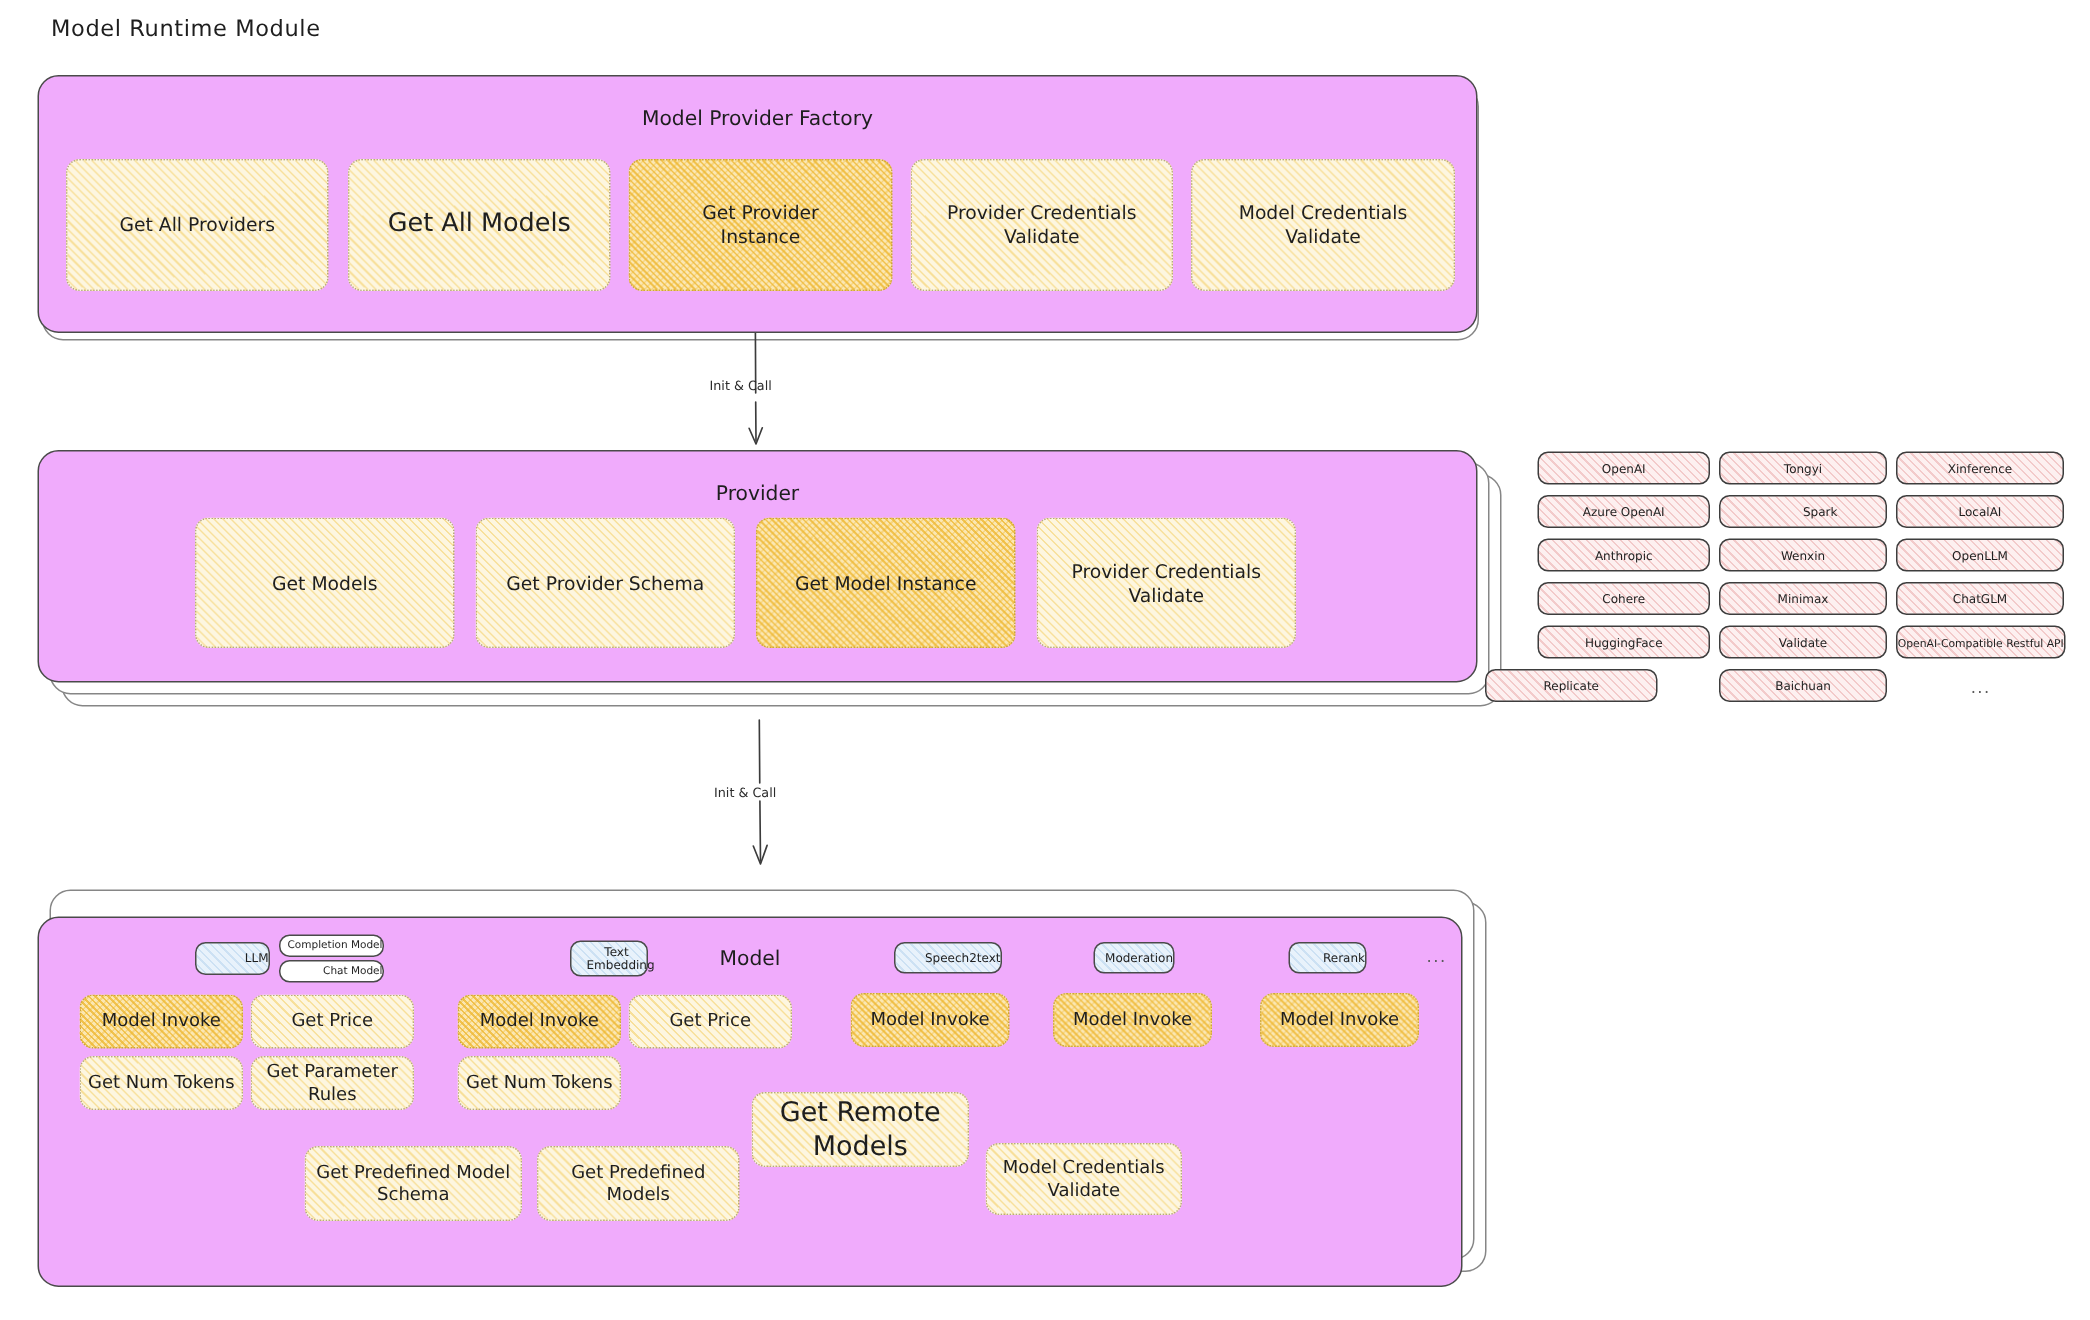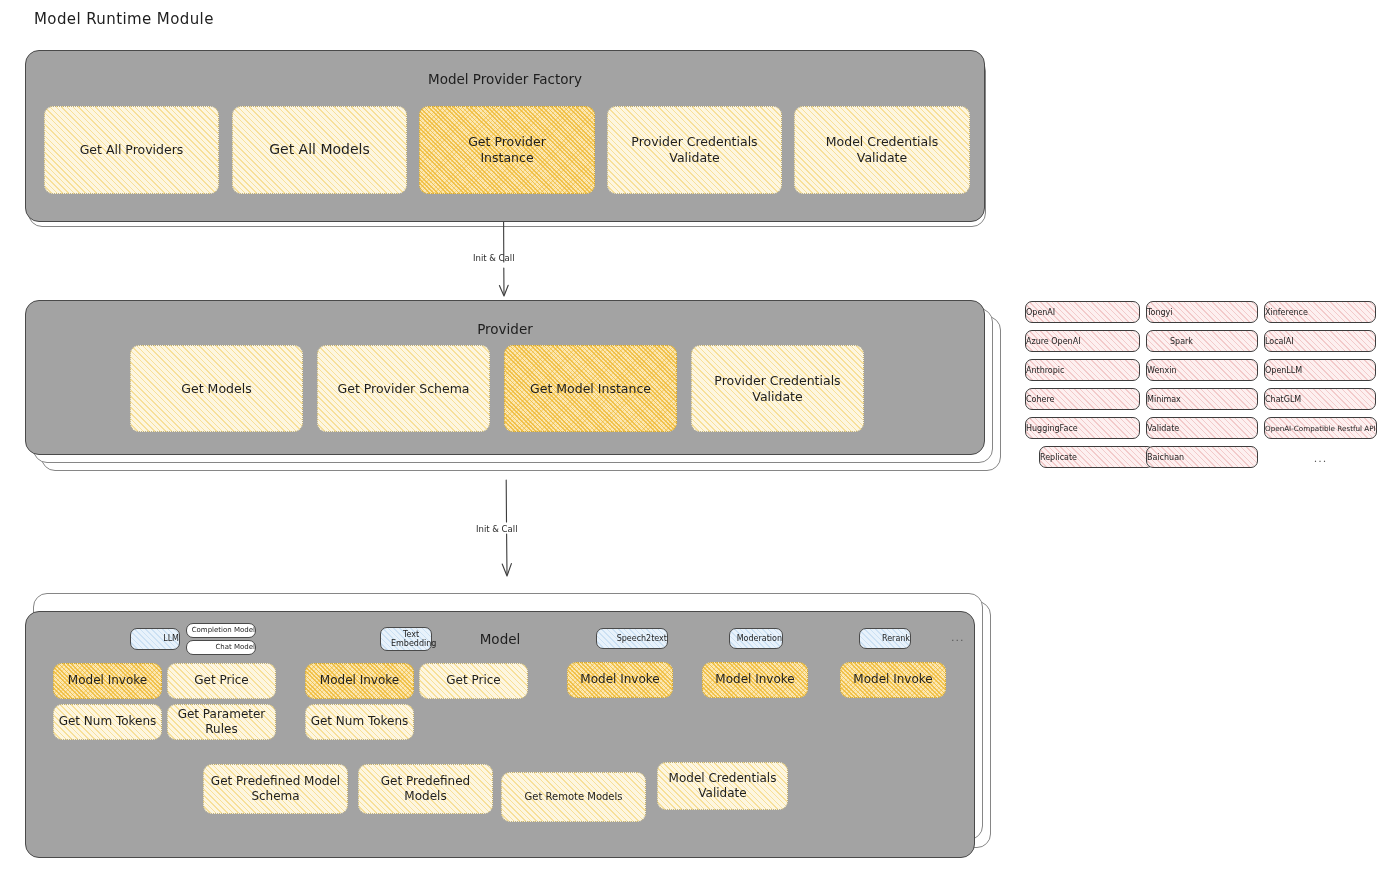--- a/index.html
+++ b/index.html
@@ -17,21 +17,21 @@
     position:absolute;left:34px;top:10px;
     font-size:15px;letter-spacing:.4px;color:#1e1e1e;
     white-space:nowrap;
   }
 
   
   .panel{
     position:absolute;
     border:1.3px solid #4a4a4a;
     border-radius:14px;
-    background:#a3a3a3;
+    background:#f0abfc;
     box-sizing:border-box;
   }
   .panel-shadow{
     position:absolute;
     border:1.1px solid #868686;
     border-radius:14px;
     background:#ffffff;
     box-sizing:border-box;
     z-index:0;
   }
@@ -77,21 +77,21 @@
         rgba(255,255,255,0) 1px,
         rgba(255,255,255,0) 3.4px);
   }
 
   
   .ppill{
     position:absolute;
     box-sizing:border-box;
     border:1.2px solid #3d3d3d;
     border-radius:7px;
-    display:flex;align-items:center;justify-content:flex-start;
+    display:flex;align-items:center;justify-content:center;
     font-size:8px;
     color:#1e1e1e;
     white-space:nowrap;
     background-color:#fdf0f0;
     background-image:
       repeating-linear-gradient(45deg,
         rgba(228,150,150,.42) 0px,
         rgba(228,150,150,.42) 1px,
         rgba(255,255,255,0) 1px,
         rgba(255,255,255,0) 4px);
@@ -140,21 +140,21 @@
   <div class="page-title">Model Runtime Module</div>
 
   <div class="panel-shadow" style="left:28px;top:57px;width:958px;height:170px;"></div>
   <div class="panel" style="left:25px;top:50px;width:960px;height:172px;z-index:2;">
     <div class="panel-title" style="top:20px;">Model Provider Factory</div>
   </div>
 
   <div class="mbox" style="left:44px;top:106px;width:175px;height:88px;font-size:12.5px;z-index:3;">
     <span>Get All Providers</span>
   </div>
-  <div class="mbox" style="left:232px;top:106px;width:175px;height:88px;font-size:14px;z-index:3;">
+  <div class="mbox" style="left:232px;top:106px;width:175px;height:88px;font-size:17px;z-index:3;">
     <span>Get All Models</span>
   </div>
   <div class="mbox hl" style="left:419px;top:106px;width:176px;height:88px;font-size:12.5px;z-index:3;">
     <span style="max-width:130px;display:inline-block;">Get Provider Instance</span>
   </div>
   <div class="mbox" style="left:607px;top:106px;width:175px;height:88px;font-size:12.5px;z-index:3;">
     <span style="max-width:140px;display:inline-block;">Provider Credentials Validate</span>
   </div>
   <div class="mbox" style="left:794px;top:106px;width:176px;height:88px;font-size:12.5px;z-index:3;">
     <span style="max-width:138px;display:inline-block;">Model Credentials Validate</span>
@@ -193,21 +193,21 @@
     </div>
   <div class="ppill" style="left:1025px;top:359px;width:115px;height:22px;">
     <span>Anthropic</span>
     </div>
   <div class="ppill" style="left:1025px;top:388px;width:115px;height:22px;">
     <span>Cohere</span>
     </div>
   <div class="ppill" style="left:1025px;top:417px;width:115px;height:22px;">
     <span>HuggingFace</span>
     </div>
-  <div class="ppill" style="left:1039px;top:446px;width:115px;height:22px;">
+  <div class="ppill" style="left:990px;top:446px;width:115px;height:22px;">
     <span>Replicate</span>
     </div>
 
   <div class="ppill" style="left:1146px;top:301px;width:112px;height:22px;">
     <span>Tongyi</span>
     </div>
   <div class="ppill" style="left:1146px;top:330px;width:112px;height:22px;padding-left:23px;">
     <span>Spark</span>
     </div>
   <div class="ppill" style="left:1146px;top:359px;width:112px;height:22px;">
@@ -309,20 +309,20 @@
   </div>
 
   <div class="mdots" style="left:951px;top:631px;z-index:3;">...</div>
 
   <div class="mbox" style="left:203px;top:764px;width:145px;height:50px;font-size:12px;z-index:3;">
     <span style="max-width:132px;display:inline-block;">Get Predefined Model Schema</span>
   </div>
   <div class="mbox" style="left:358px;top:764px;width:135px;height:50px;font-size:12px;z-index:3;">
     <span style="max-width:105px;display:inline-block;">Get Predefined Models</span>
   </div>
-  <div class="mbox" style="left:501px;top:772px;width:145px;height:50px;font-size:10px;z-index:3;">
+  <div class="mbox" style="left:501px;top:728px;width:145px;height:50px;font-size:18px;z-index:3;">
     <span>Get Remote Models</span>
   </div>
   <div class="mbox" style="left:657px;top:762px;width:131px;height:48px;font-size:12px;z-index:3;">
     <span style="max-width:120px;display:inline-block;">Model Credentials Validate</span>
   </div>
 
 </div>
 
 </body></html>

